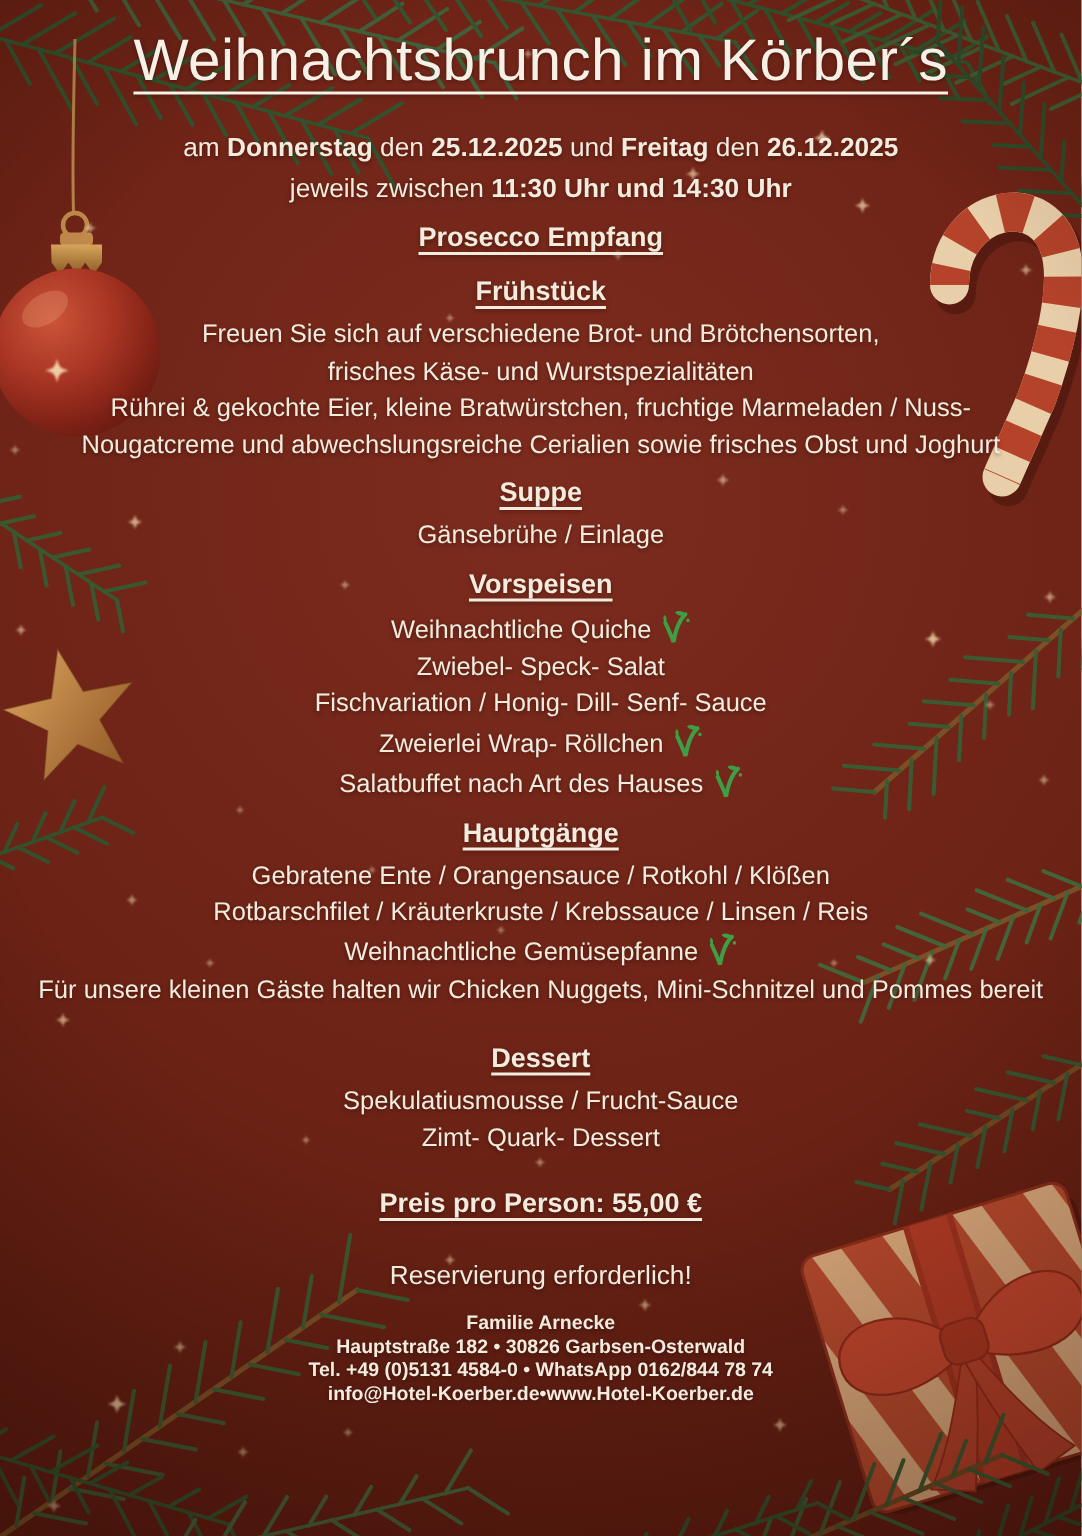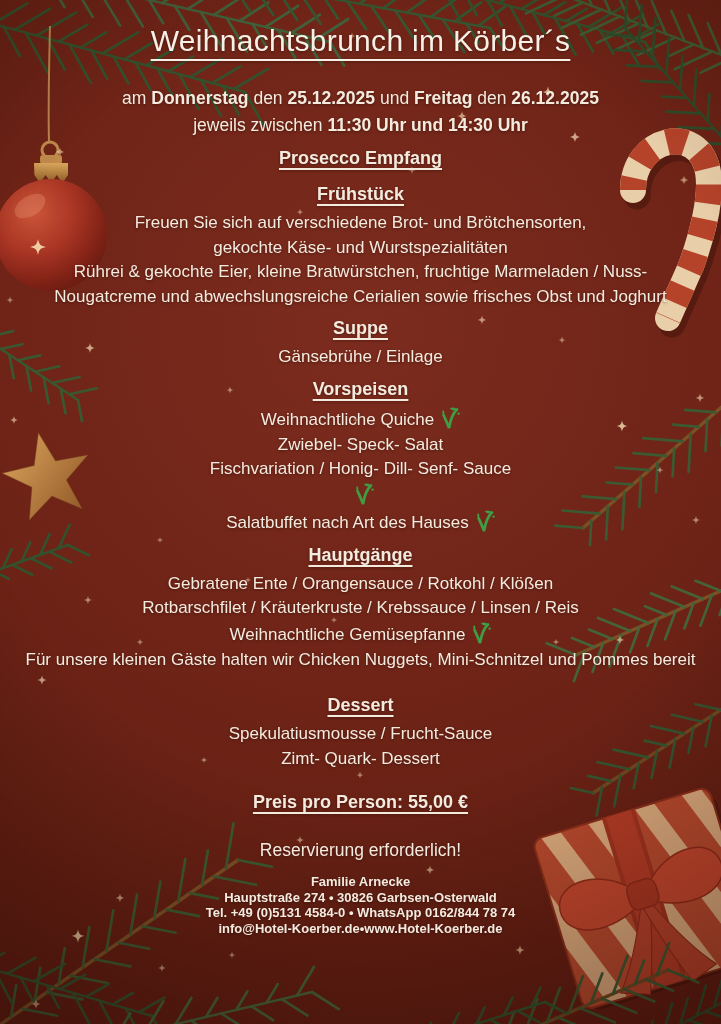--- a/index.html
+++ b/index.html
@@ -11,21 +11,21 @@
   #decor{position:absolute;left:0;top:0;z-index:0;}
   #vignette{
     position:absolute;inset:0;z-index:1;pointer-events:none;
     background:radial-gradient(circle at 50% 40%, rgba(0,0,0,0) 55%, rgba(25,4,0,.38) 100%);
   }
   .content{
     position:absolute;inset:0;z-index:2;text-align:center;
     color:#f4ebdf;text-shadow:0 1px 3px rgba(40,6,0,.45);
   }
   .title{
-    margin-top:20px;font-size:30px;line-height:41px;font-weight:400;letter-spacing:.3px;color:#f7f0e6;
+    margin-top:20px;font-size:39px;line-height:41px;font-weight:400;letter-spacing:.3px;color:#f7f0e6;
     text-decoration:underline;text-decoration-thickness:2px;text-underline-offset:8px;text-decoration-skip-ink:none;
   }
   .intro{margin-top:24px;font-size:17.5px;line-height:27px;}
   .b{font-weight:700;}
   .sec{margin-top:8px;}
   .sec-h{
     display:inline-block;font-size:18px;font-weight:700;line-height:23px;margin-bottom:5px;
     text-decoration:underline;text-decoration-thickness:1.5px;text-underline-offset:4px;text-decoration-skip-ink:none;
   }
   .item{font-size:17px;line-height:24.5px;}
@@ -191,41 +191,41 @@
     <div><span>jeweils zwischen </span><span class="b">11:30 Uhr und 14:30 Uhr</span></div>
   </div>
 
   <div class="sec">
     <span class="sec-h">Prosecco Empfang</span>
   </div>
 
   <div class="sec">
     <div><span class="sec-h">Frühstück</span></div>
     <div class="item"><span>Freuen Sie sich auf verschiedene Brot- und Brötchensorten,</span></div>
-    <div class="item"><span>gekochte Käse- und Wurstspezialitäten</span></div>
+    <div class="item"><span>frisches Käse- und Wurstspezialitäten</span></div>
     <div class="item"><span>Rührei &amp; gekochte Eier, kleine Bratwürstchen, fruchtige Marmeladen / Nuss-</span></div>
     <div class="item"><span>Nougatcreme und abwechslungsreiche Cerialien sowie frisches Obst und Joghurt</span></div>
   </div>
 
   <div class="sec">
     <div><span class="sec-h">Suppe</span></div>
     <div class="item"><span>Gänsebrühe / Einlage</span></div>
   </div>
 
   <div class="sec">
     <div><span class="sec-h">Vorspeisen</span></div>
     <div class="item"><span>Weihnachtliche Quiche</span><span class="veg"><svg viewBox="0 0 20 27" width="20" height="27">
             <path d="M3.5 9 C5.5 13.5 7.5 17.5 9 22 C10.5 13.5 13 7 17 3.5" fill="none" stroke="#3f9e45" stroke-width="2.7" stroke-linecap="round"></path>
             <path d="M17 3.5 C15.5 1.2 12 .8 10 2.2 C11.5 4.6 15 5.2 17 3.5 Z" fill="#3f9e45"></path>
             <path d="M3.5 9 C2 7.5 1.8 5.4 3 4 C4.6 5 4.8 7.4 3.5 9 Z" fill="#3f9e45"></path>
             <circle cx="18.6" cy="7.6" r="1.2" fill="#3f9e45"></circle>
           </svg></span></div>
     <div class="item"><span>Zwiebel- Speck- Salat</span></div>
     <div class="item"><span>Fischvariation / Honig- Dill- Senf- Sauce</span></div>
-    <div class="item"><span class="veg"><svg viewBox="0 0 20 27" width="20" height="27">
+    <div class="item"><span>Zweierlei Wrap- Röllchen</span><span class="veg"><svg viewBox="0 0 20 27" width="20" height="27">
             <path d="M3.5 9 C5.5 13.5 7.5 17.5 9 22 C10.5 13.5 13 7 17 3.5" fill="none" stroke="#3f9e45" stroke-width="2.7" stroke-linecap="round"></path>
             <path d="M17 3.5 C15.5 1.2 12 .8 10 2.2 C11.5 4.6 15 5.2 17 3.5 Z" fill="#3f9e45"></path>
             <path d="M3.5 9 C2 7.5 1.8 5.4 3 4 C4.6 5 4.8 7.4 3.5 9 Z" fill="#3f9e45"></path>
             <circle cx="18.6" cy="7.6" r="1.2" fill="#3f9e45"></circle>
           </svg></span></div>
     <div class="item"><span>Salatbuffet nach Art des Hauses</span><span class="veg"><svg viewBox="0 0 20 27" width="20" height="27">
             <path d="M3.5 9 C5.5 13.5 7.5 17.5 9 22 C10.5 13.5 13 7 17 3.5" fill="none" stroke="#3f9e45" stroke-width="2.7" stroke-linecap="round"></path>
             <path d="M17 3.5 C15.5 1.2 12 .8 10 2.2 C11.5 4.6 15 5.2 17 3.5 Z" fill="#3f9e45"></path>
             <path d="M3.5 9 C2 7.5 1.8 5.4 3 4 C4.6 5 4.8 7.4 3.5 9 Z" fill="#3f9e45"></path>
             <circle cx="18.6" cy="7.6" r="1.2" fill="#3f9e45"></circle>
@@ -250,17 +250,17 @@
     <div class="item"><span>Spekulatiusmousse / Frucht-Sauce</span></div>
     <div class="item"><span>Zimt- Quark- Dessert</span></div>
   </div>
 
   <div class="price"><span>Preis pro Person: 55,00 €</span></div>
 
   <div class="reserve">Reservierung erforderlich!</div>
 
   <div class="footer">
     <div>Familie Arnecke</div>
-    <div>Hauptstraße 274 • 30826 Garbsen-Osterwald</div>
+    <div>Hauptstraße 182 • 30826 Garbsen-Osterwald</div>
     <div>Tel. +49 (0)5131 4584-0 • WhatsApp 0162/844 78 74</div>
     <div>info@Hotel-Koerber.de•www.Hotel-Koerber.de</div>
   </div>
 </div>
 
 </body></html>

